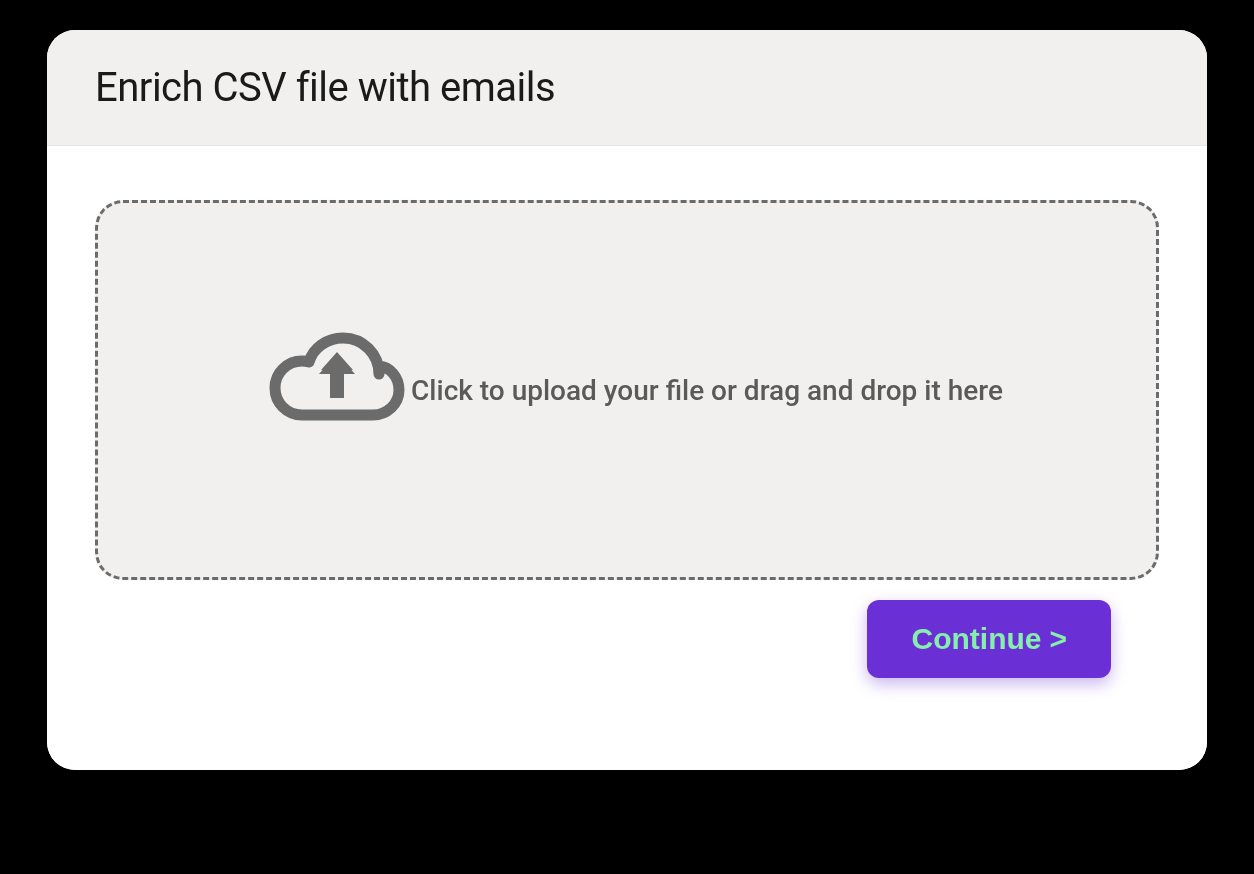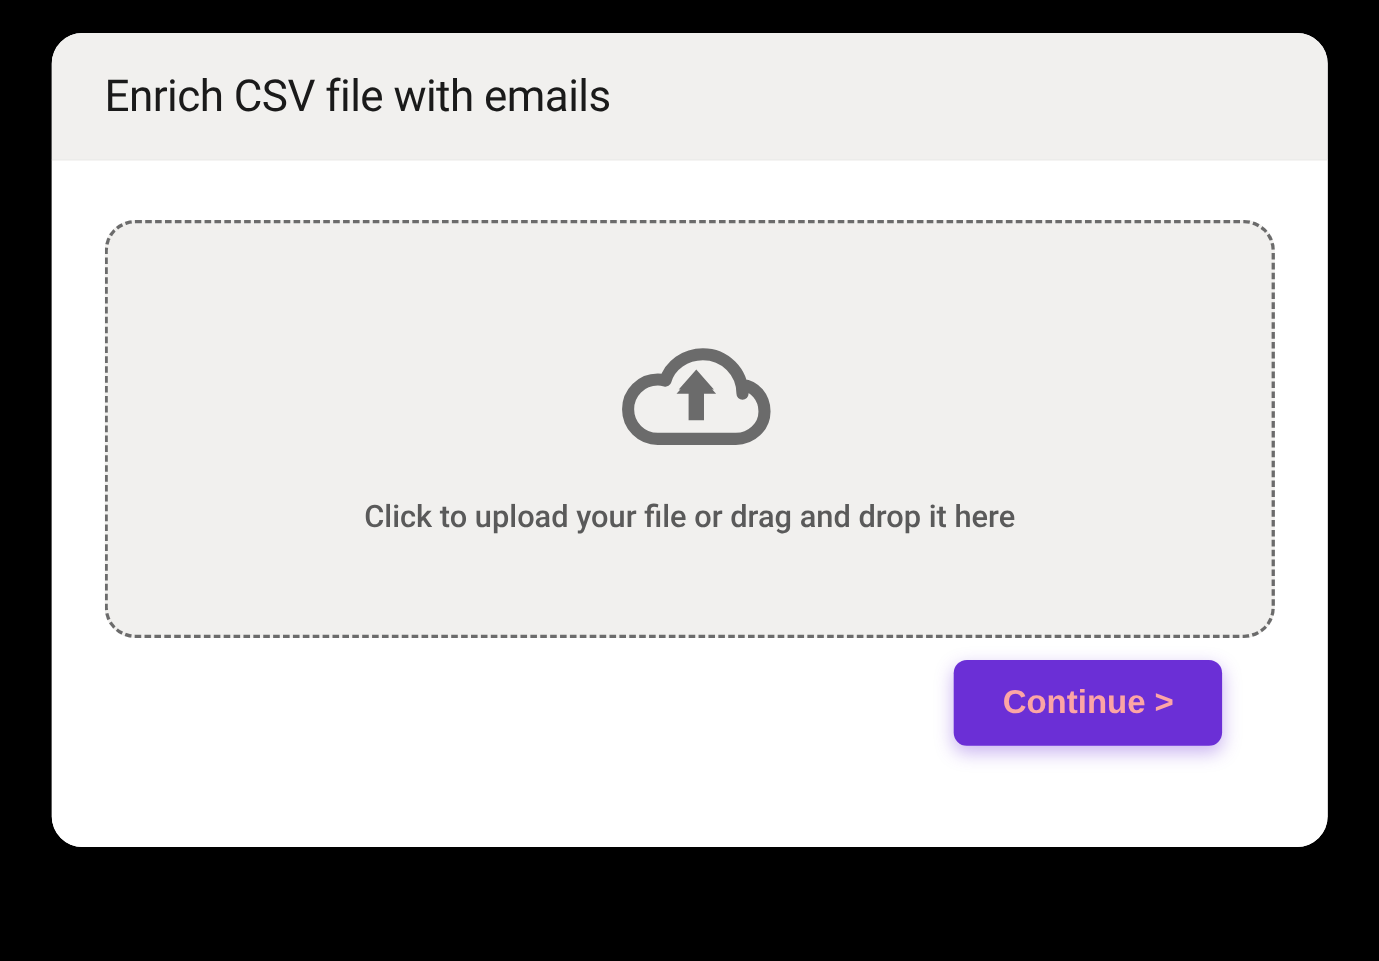--- a/index.html
+++ b/index.html
@@ -43,21 +43,20 @@
       background: #ffffff;
       padding: 54px 48px 44px 48px;
     }
     
     .dropzone {
       border: 3px dashed #6b6b6b;
       border-radius: 28px;
       background: #f1f0ee;
       padding: 70px 40px 70px 40px;
       display: flex;
-      flex-direction: column;
       align-items: center;
       justify-content: center;
       cursor: pointer;
       min-height: 380px;
     }
     
     .cloud-icon {
       width: 160px;
       height: 130px;
       margin-bottom: 28px;
@@ -72,21 +71,21 @@
     
     .modal-footer {
       display: flex;
       justify-content: flex-end;
       padding: 0 48px 48px 48px;
       margin-top: 20px;
     }
     
     .continue-button {
       background: #6b2fd6;
-      color: #fca5a5;
+      color: #86efac;
       font-size: 30px;
       font-weight: 600;
       border: none;
       border-radius: 12px;
       padding: 22px 44px;
       cursor: pointer;
       box-shadow: 0 6px 16px rgba(107, 47, 214, 0.35);
       display: inline-flex;
       align-items: center;
       gap: 8px;

